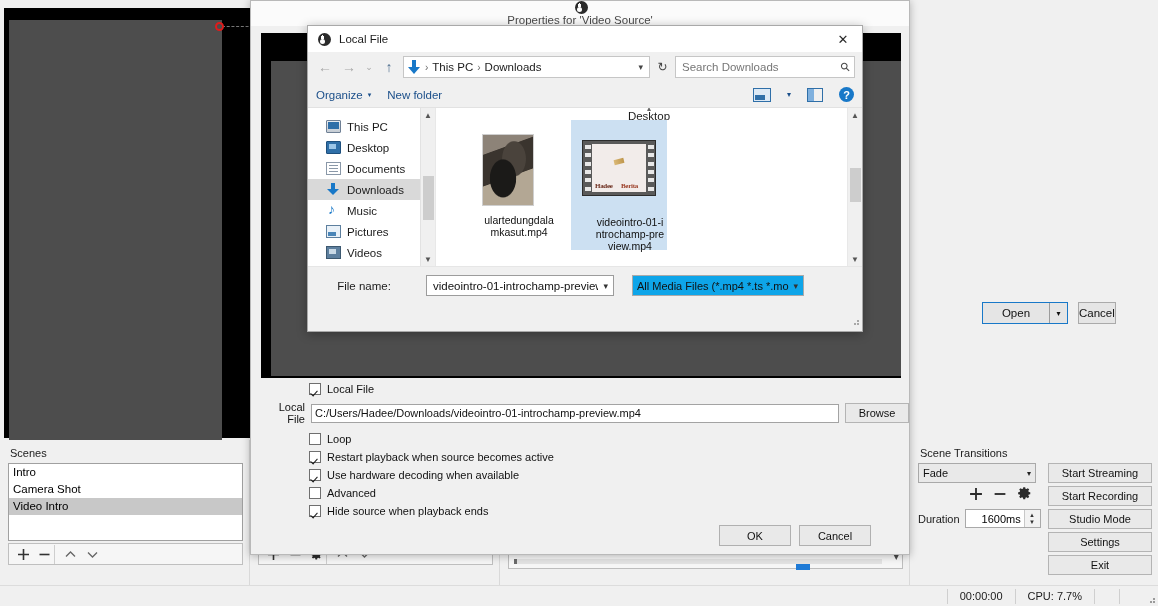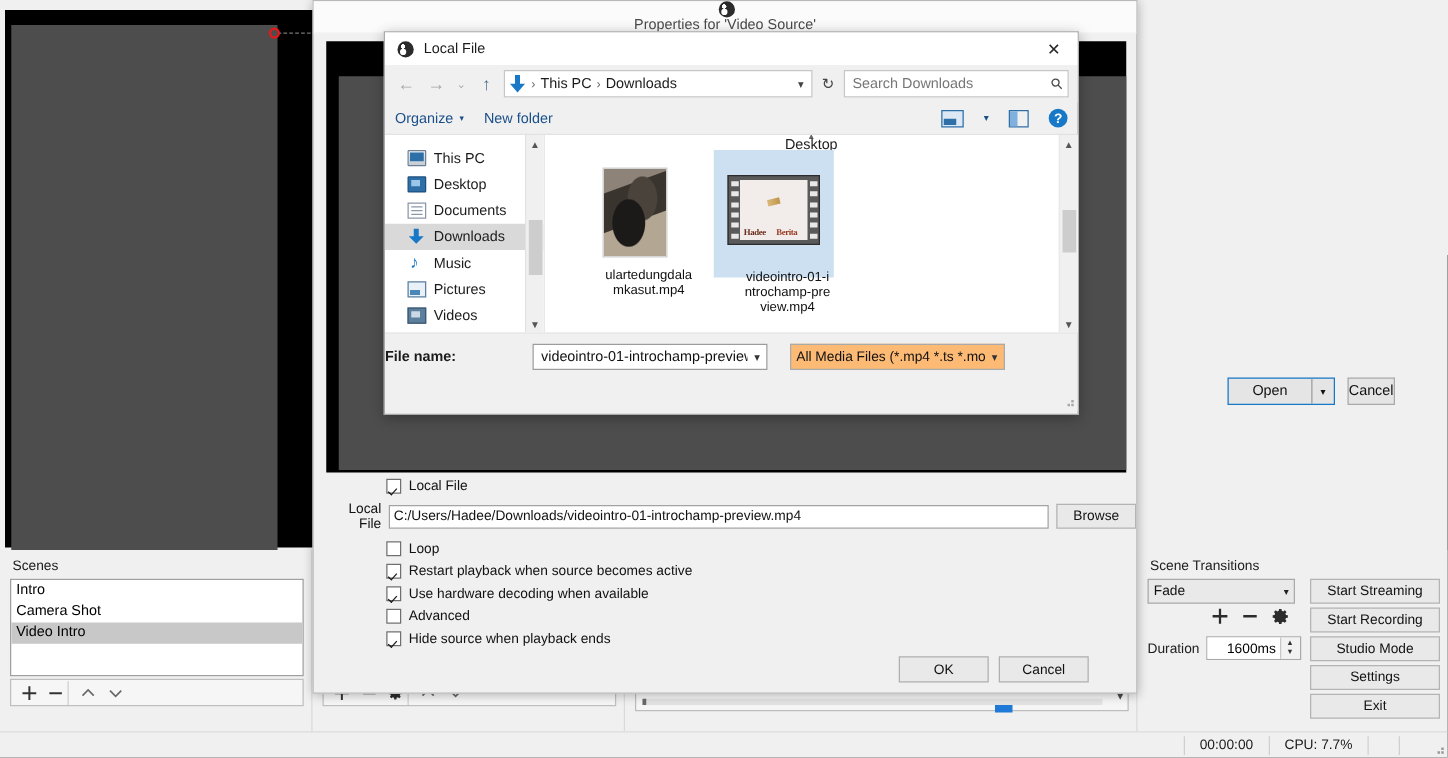--- a/index.html
+++ b/index.html
@@ -351,32 +351,32 @@
     height: 14px; display: flex; align-items: center; justify-content: center;
     font-size: 8px; color: #555;
   }
   #file-scroll .sb-dn { position: absolute; bottom: 0; width: 100%; }
   #file-scroll .sb-thumb {
     position: absolute; left: 2px; top: 60px; width: 11px; height: 34px; background: #cdcdcd;
   }
 
   #open-bottom { background: #f0f0f0; height: 63px; position: relative; border-top: 1px solid #e6e6e6;}
   #fn-row { display: flex; align-items: center; gap: 6px; padding: 8px 8px 0 0; }
-  #fn-label { width: 112px; text-align: left; font-size: 11.5px; color: #1b1b1b; font-weight: bold; }
+  #fn-label { width: 112px; text-align: center; font-size: 11.5px; color: #1b1b1b; }
   #fn-combo {
     width: 188px; height: 21px; background: #fff; border: 1px solid #9c9c9c;
     display: flex; align-items: center; padding: 0 2px 0 4px;
   }
   #fn-combo input {
     border: 0; outline: 0; flex: 1; font-size: 11.5px; color: #111;
     font-family: "Liberation Sans", sans-serif; min-width: 0;
   }
   #fn-combo .arrow, #filter-combo .arrow { font-size: 9px; color: #333; padding: 0 3px;}
   #filter-combo {
-    width: 172px; height: 21px; background: #fdba74; border: 1px solid #aaa;
+    width: 172px; height: 21px; background: #0ea5e9; border: 1px solid #aaa;
     display: flex; align-items: center; padding: 0 2px 0 4px; margin-left: 12px;
     font-size: 11px; color: #111; overflow: hidden; white-space: nowrap; justify-content: space-between;
   }
   #filter-combo span.txt { flex:1; overflow:hidden; }
   #open-btn-row { display: flex; align-items: center; gap: 10px; margin-top: 6px; padding-left: 674px;}
   #open-split {
     display: flex; height: 22px; border: 1.5px solid #1878c8; background: #e5e5e5;
   }
   #open-split .main {
     width: 66px; display: flex; align-items: center; justify-content: center;
@@ -696,21 +696,21 @@
         <span>Desktop</span>
       </div>
 
       <div class="file-tile" style="left:24px; top:18px;">
         <div class="thumb-wrap">
           <div class="thumb-shoe"></div>
         </div>
         <div class="file-name">ulartedungdalamkasut.mp4</div>
       </div>
 
-      <div class="file-tile selected" style="left:135px; top:12px; height:102px;">
+      <div class="file-tile selected" style="left:135px; top:12px; height:130px;">
         <div class="thumb-wrap" style="height:96px">
           <div class="thumb-film">
             <div class="film-holes">
                 <i></i>
                 <i></i>
                 <i></i>
                 <i></i>
                 <i></i>
                 <i></i>
               </div>

